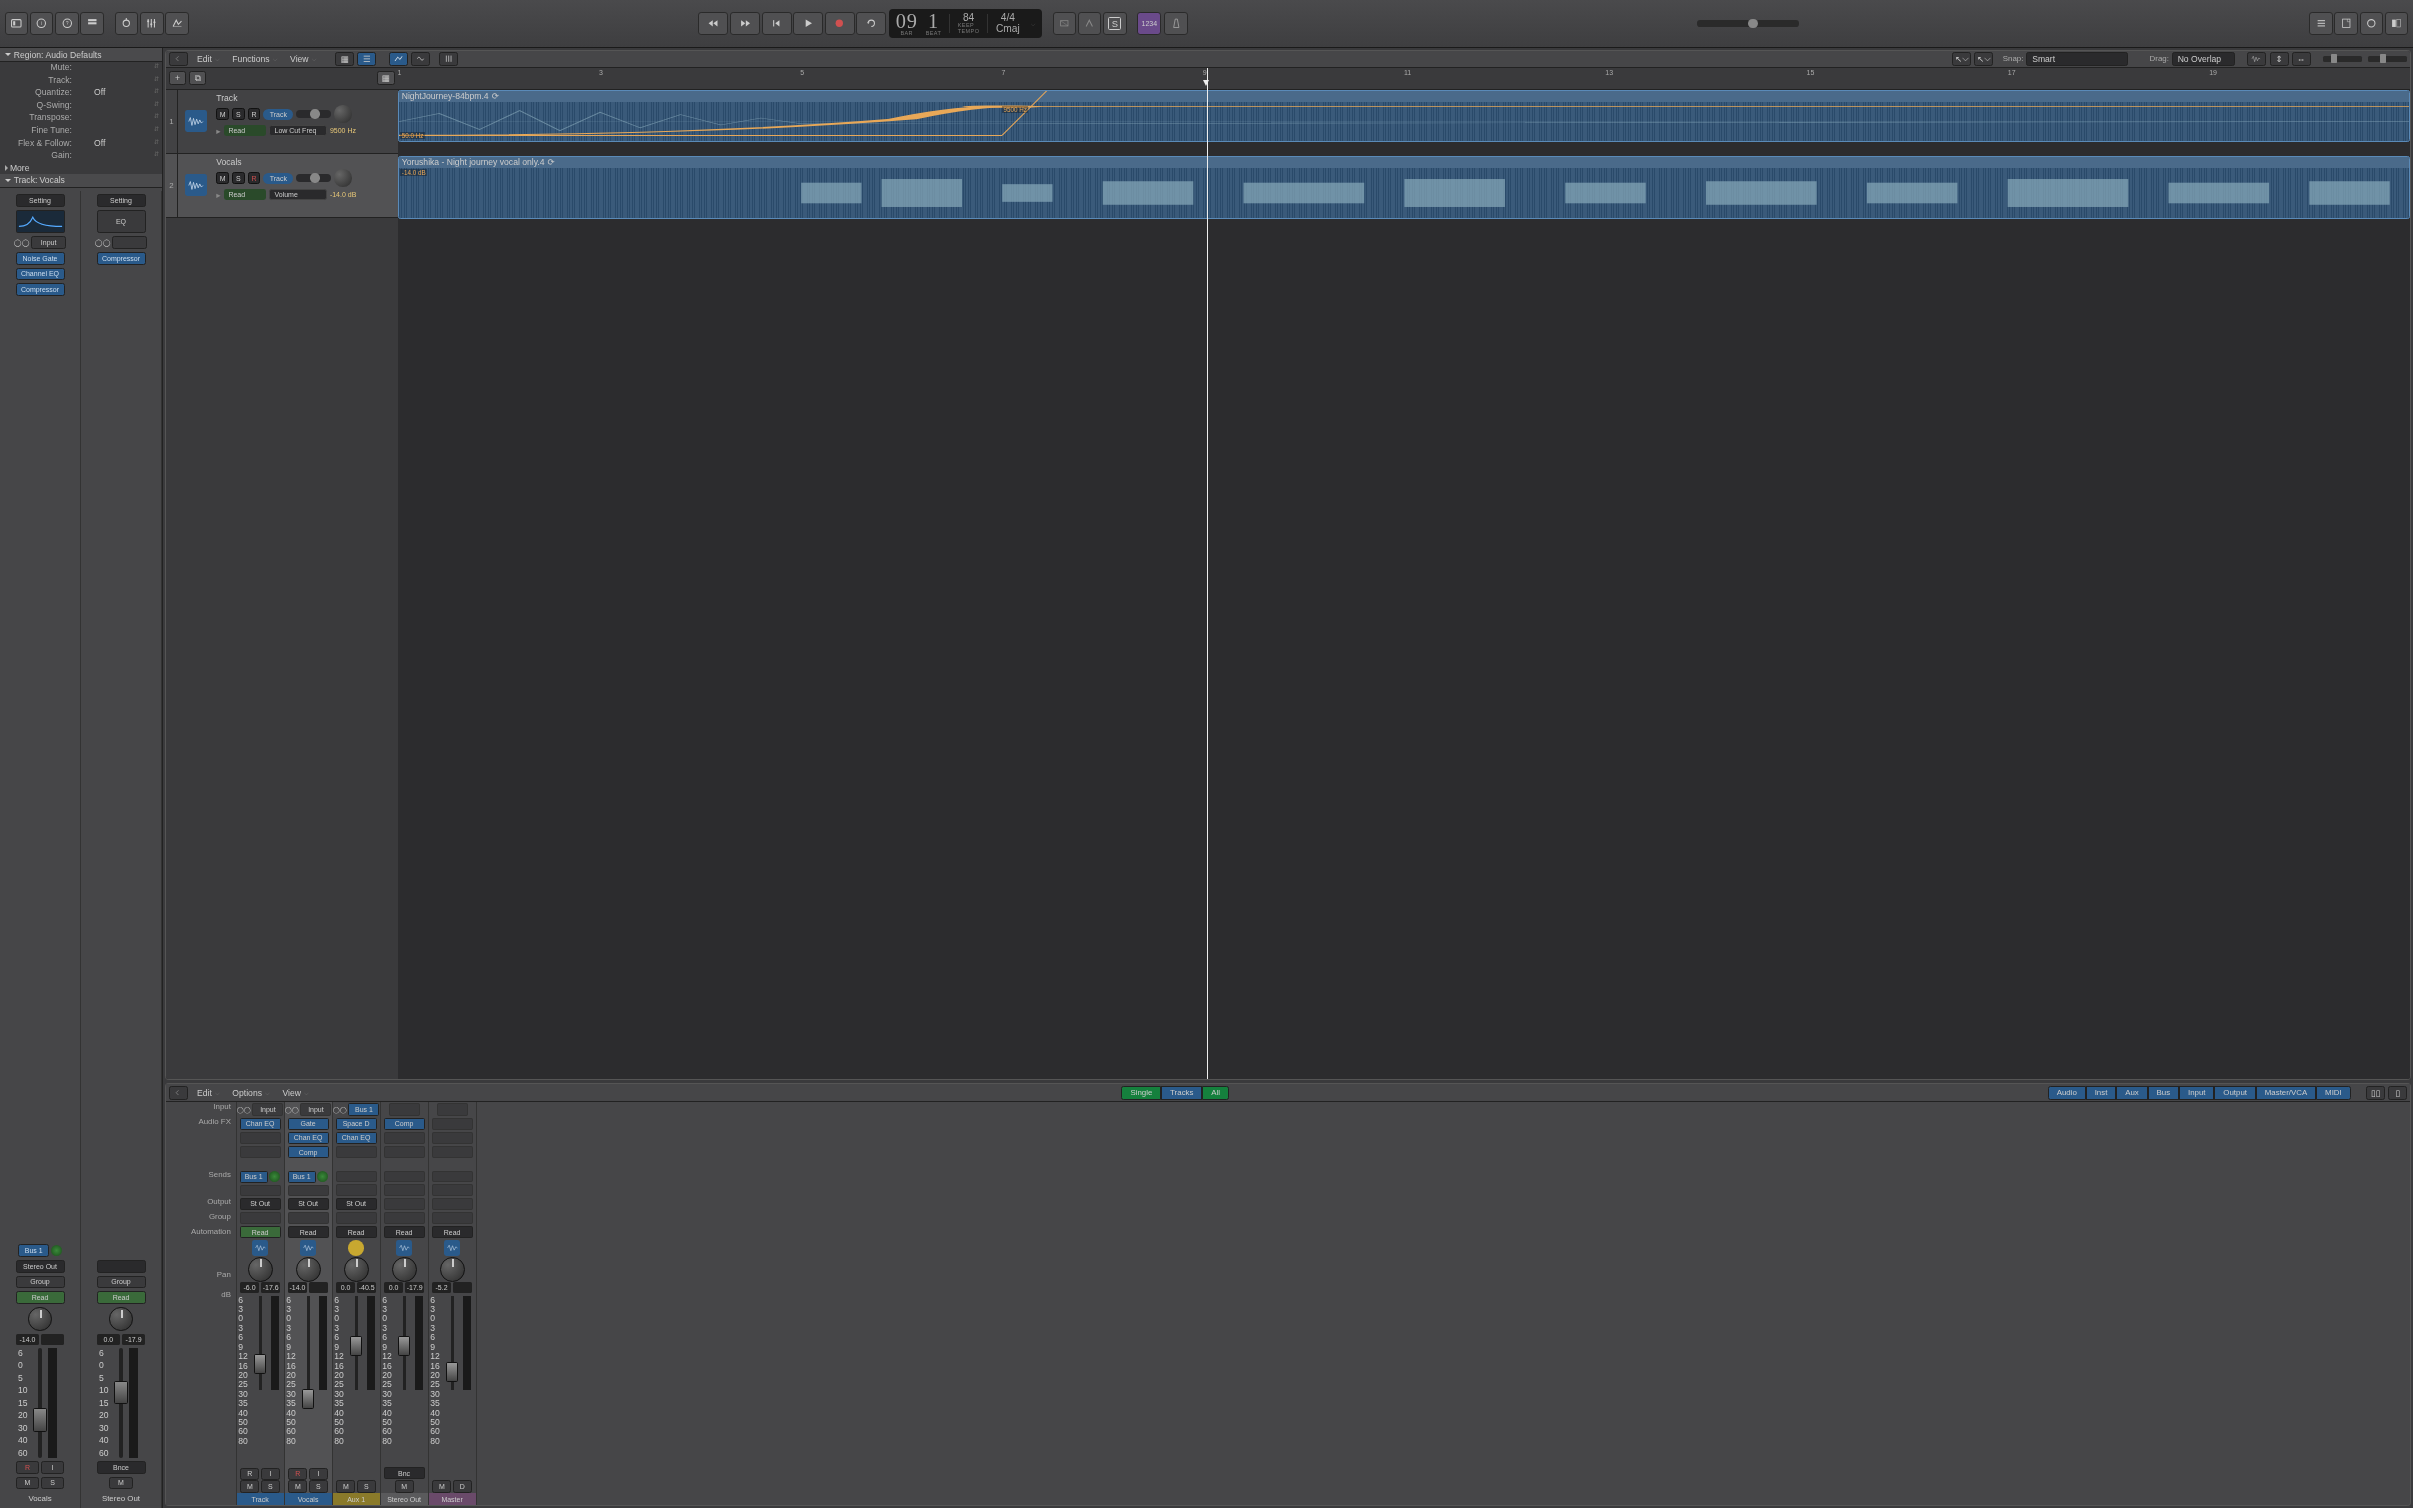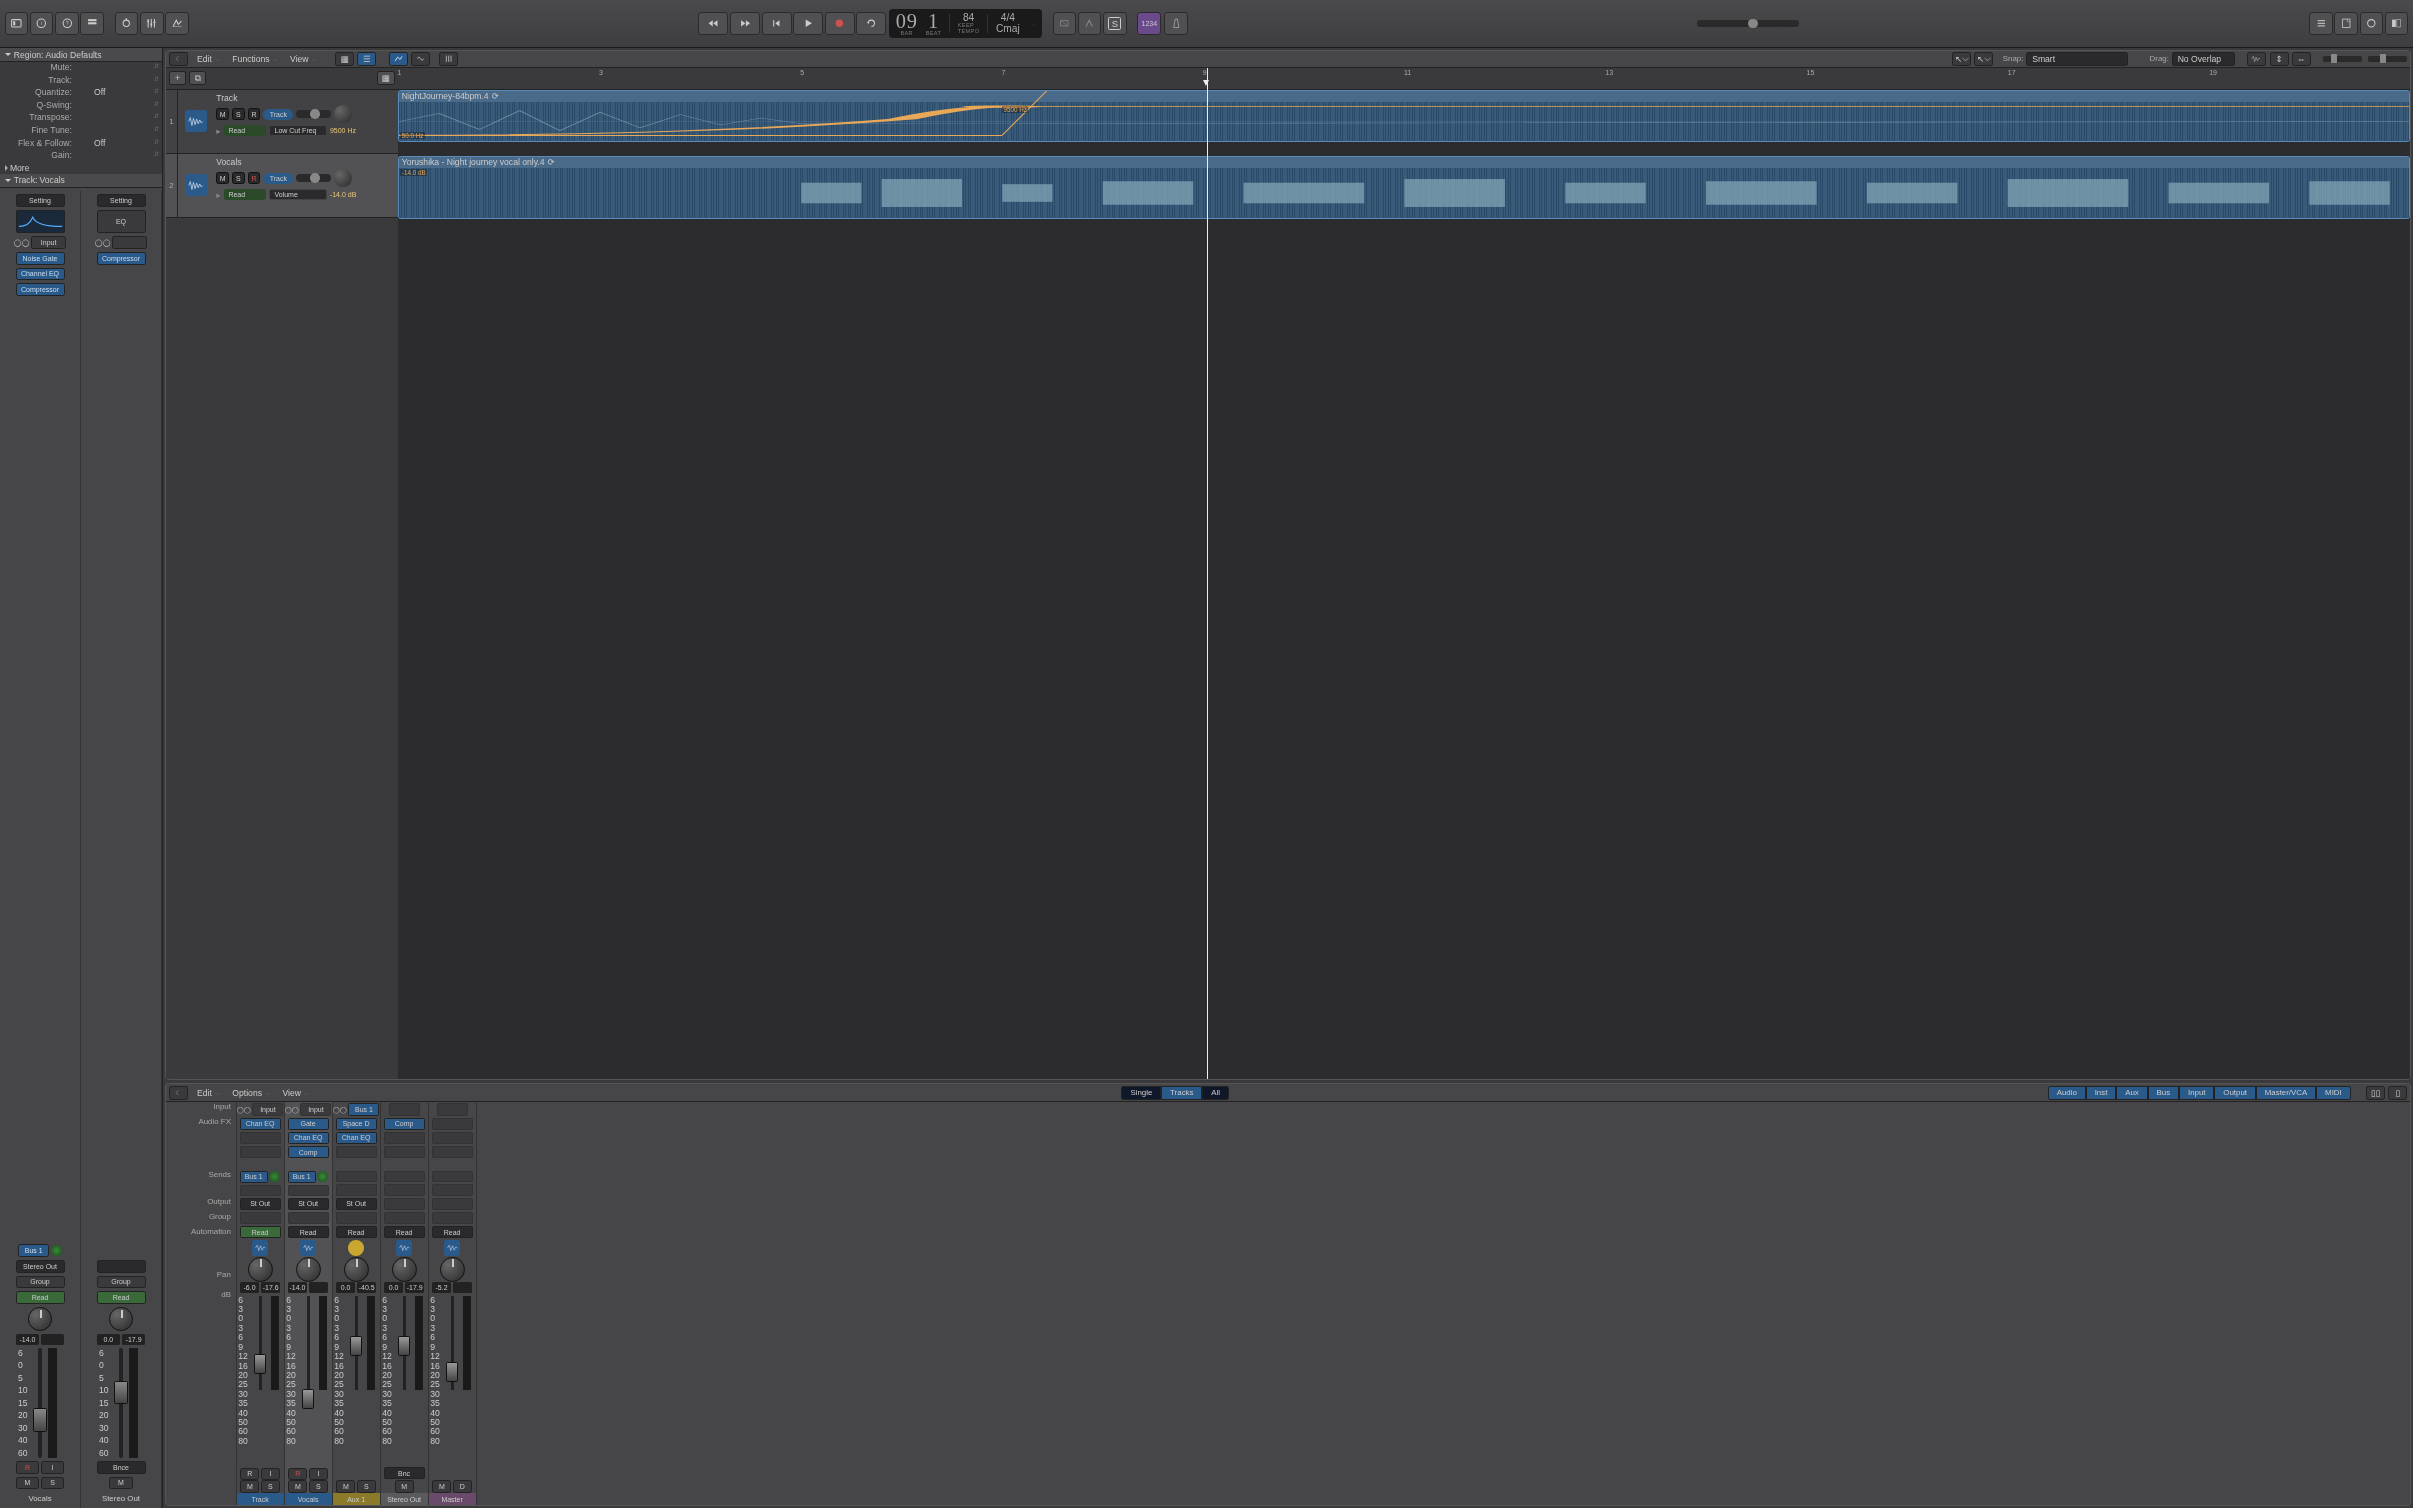--- a/index.html
+++ b/index.html
@@ -84,21 +84,21 @@
 .playhead{position:absolute;top:0;bottom:0;width:0.8px;background:#eee;z-index:10;}
 .playhead::before{content:"";position:absolute;top:12.6px;left:-3.9px;width:0;height:0;border-left:3.9px solid transparent;border-right:3.9px solid transparent;border-top:6.3px solid #eee;}
 .region{position:absolute;background:#3a5a7a;border:0.8px solid #5a8ab8;border-radius:2.4px;overflow:hidden;}
 .region-hdr{height:11px;background:#4a6a8a;font-size:7px;padding:0 3.1px;display:flex;align-items:center;gap:3.1px;}
 .region-wave{height:calc(100% - 11px);background:repeating-linear-gradient(90deg,#2a4a6a 0,#2a4a6a 0.8px,#3a5a7a 0.8px,#3a5a7a 2.4px);position:relative;}
 .auto-line{position:absolute;height:0.8px;background:#e8a858;}
 .auto-label{position:absolute;font-size:6.3px;color:#e8a858;background:rgba(0,0,0,0.3);padding:0 1.6px;}
 .mixer{height:423px;background:#464648;border-top:0.8px solid #222;display:flex;flex-direction:column;margin:1.6px;border:0.8px solid #555;border-radius:3.1px;}
 .mx-toolbar{height:17.3px;background:#464648;display:flex;align-items:center;padding:0 3.1px;gap:3.1px;border-bottom:0.8px solid #222;}
 .mx-tabs{display:flex;margin-left:auto;}
-.mx-tab{height:14px;padding:0 7.9px;background:#0f172a;border:0.8px solid #222;display:flex;align-items:center;font-size:7.9px;cursor:pointer;}
+.mx-tab{height:14px;padding:0 7.9px;background:#15803d;border:0.8px solid #222;display:flex;align-items:center;font-size:7.9px;cursor:pointer;}
 .mx-tab:first-child{border-radius:2.4px 0 0 2.4px;}
 .mx-tab:last-child{border-radius:0 2.4px 2.4px 0;}
 .mx-tab.on{background:#2a5a8a;}
 .mx-body{flex:1;display:flex;}
 .mx-labels{width:71px;background:#464648;display:flex;flex-direction:column;border-right:0.8px solid #333;}
 .mx-label{text-align:right;padding-right:4.7px;font-size:7.9px;color:#aaa;}
 .mx-strip{width:48px;background:#464648;border-right:0.8px solid #333;display:flex;flex-direction:column;align-items:center;}
 .mx-slot{width:41px;height:12.6px;margin:0.8px 0;border-radius:1.6px;font-size:7px;display:flex;align-items:center;justify-content:center;border:0.8px solid #222;}
 .mx-slot.empty{background:#3a3a3c;border:0.8px solid #333;}
 .mx-slot.blue{background:#2a5a8a;}

